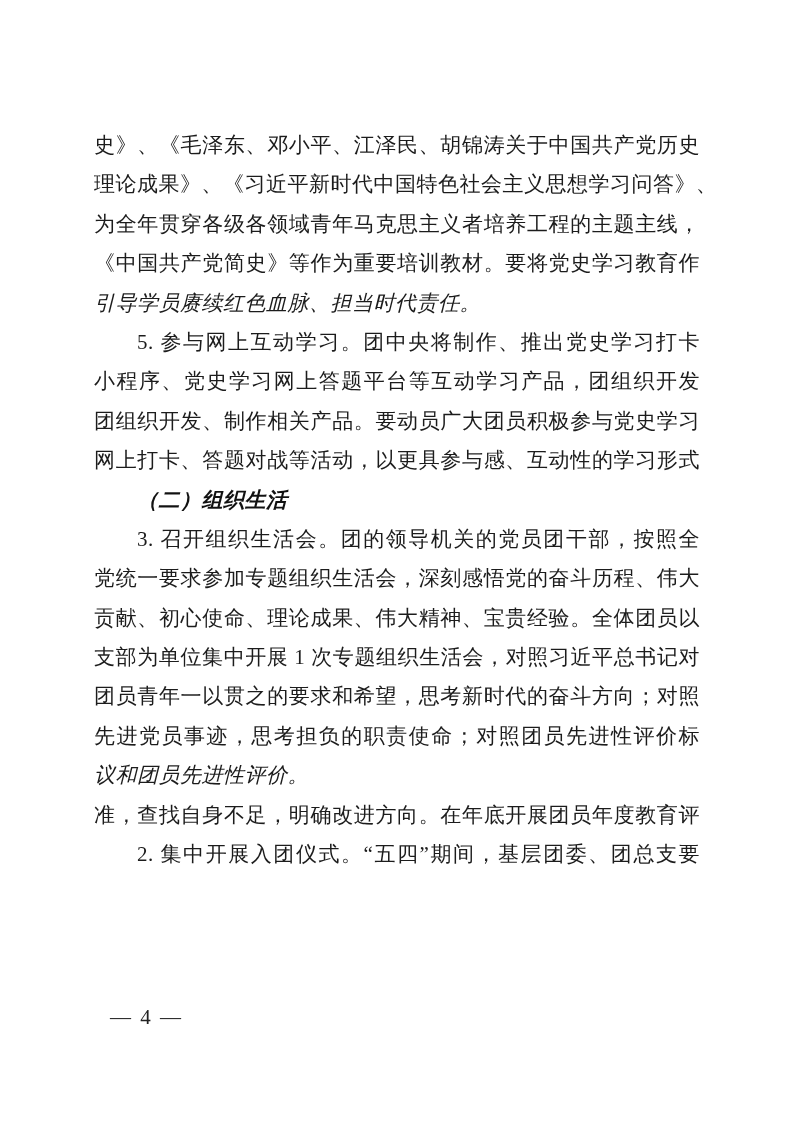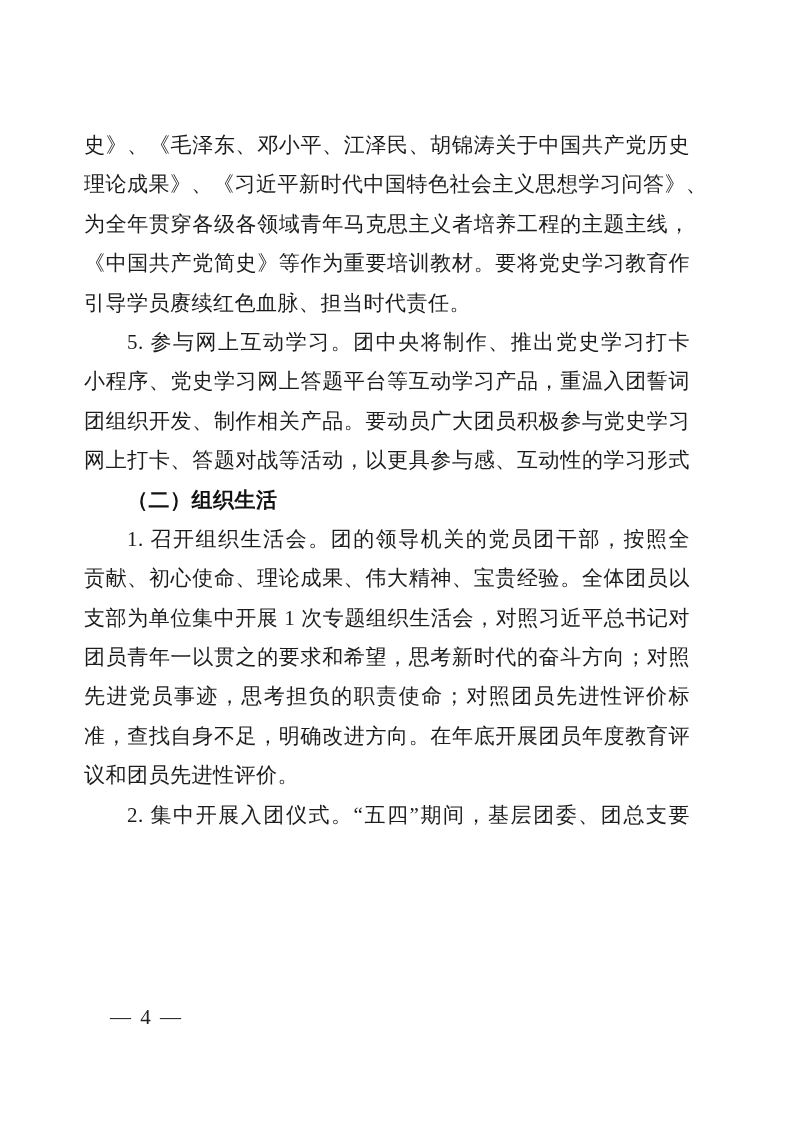--- a/index.html
+++ b/index.html
@@ -11,37 +11,38 @@
     position: relative;
     width: 793px;
     height: 1122px;
     background: #ffffff;
     overflow: hidden;
     font-family: "Liberation Serif", "DejaVu Serif", serif;
     color: #1c1c1c;
   }
   .text-block {
     position: absolute;
-    left: 84px;
+    left: 94px;
     top: 126px;
     width: 606px;
   }
   .line {
     height: 39.4px;
     line-height: 39.4px;
     font-size: 21px;
     letter-spacing: 0.5px;
     white-space: nowrap;
     text-align: justify;
     text-align-last: justify;
     color: #1c1c1c;
   }
   .line.last {
     text-align: center;
     text-align-last: left;
+    font-style: italic;
   }
   .line.indent {
     padding-left: 43px;
   }
   .line.bold {
     font-weight: bold;
     color: #111111;
   }
   .page-footer {
     position: absolute;
@@ -59,27 +60,28 @@
 
 <div class="page">
   <div class="text-block">
 
   <div class="line">史》、《毛泽东、邓小平、江泽民、胡锦涛关于中国共产党历史</div>
       <div class="line">理论成果》、《习近平新时代中国特色社会主义思想学习问答》、</div>
       <div class="line">为全年贯穿各级各领域青年马克思主义者培养工程的主题主线，</div>
       <div class="line">《中国共产党简史》等作为重要培训教材。要将党史学习教育作</div>
       <div class="line last">引导学员赓续红色血脉、担当时代责任。</div>
       <div class="line indent">5. 参与网上互动学习。团中央将制作、推出党史学习打卡</div>
-      <div class="line">小程序、党史学习网上答题平台等互动学习产品，重温入团誓词</div>
+      <div class="line">小程序、党史学习网上答题平台等互动学习产品，团组织开发</div>
       <div class="line">团组织开发、制作相关产品。要动员广大团员积极参与党史学习</div>
       <div class="line">网上打卡、答题对战等活动，以更具参与感、互动性的学习形式</div>
       <div class="line indent last bold">（二）组织生活</div>
-      <div class="line indent">1. 召开组织生活会。团的领导机关的党员团干部，按照全</div>
+      <div class="line indent">3. 召开组织生活会。团的领导机关的党员团干部，按照全</div>
+      <div class="line">党统一要求参加专题组织生活会，深刻感悟党的奋斗历程、伟大</div>
       <div class="line">贡献、初心使命、理论成果、伟大精神、宝贵经验。全体团员以</div>
       <div class="line">支部为单位集中开展 1 次专题组织生活会，对照习近平总书记对</div>
       <div class="line">团员青年一以贯之的要求和希望，思考新时代的奋斗方向；对照</div>
       <div class="line">先进党员事迹，思考担负的职责使命；对照团员先进性评价标</div>
+      <div class="line last">议和团员先进性评价。</div>
       <div class="line">准，查找自身不足，明确改进方向。在年底开展团员年度教育评</div>
-      <div class="line last">议和团员先进性评价。</div>
       <div class="line indent">2. 集中开展入团仪式。“五四”期间，基层团委、团总支要</div>
     </div>
   <div class="page-footer">— 4 —</div>
 </div>
 
 </body></html>

